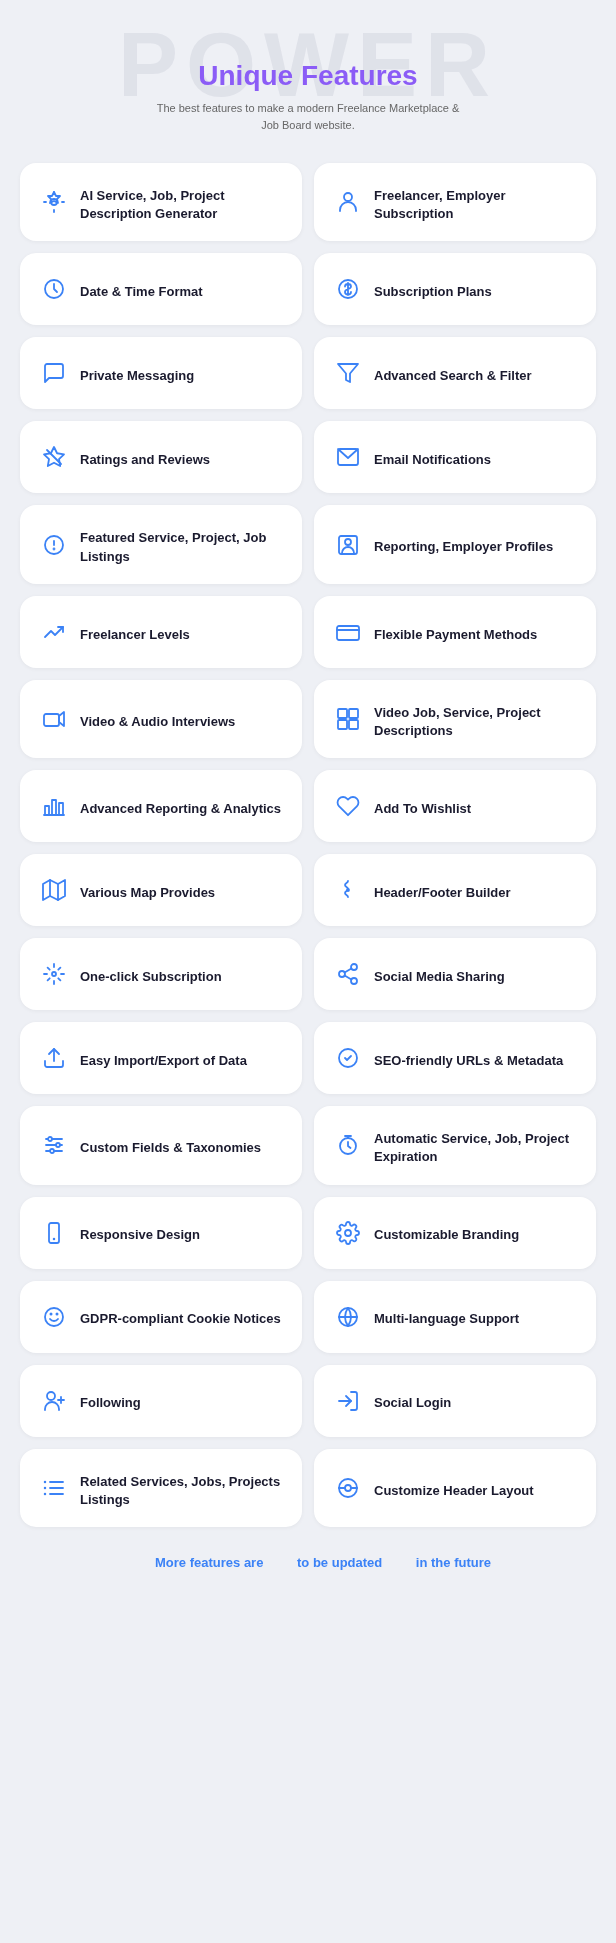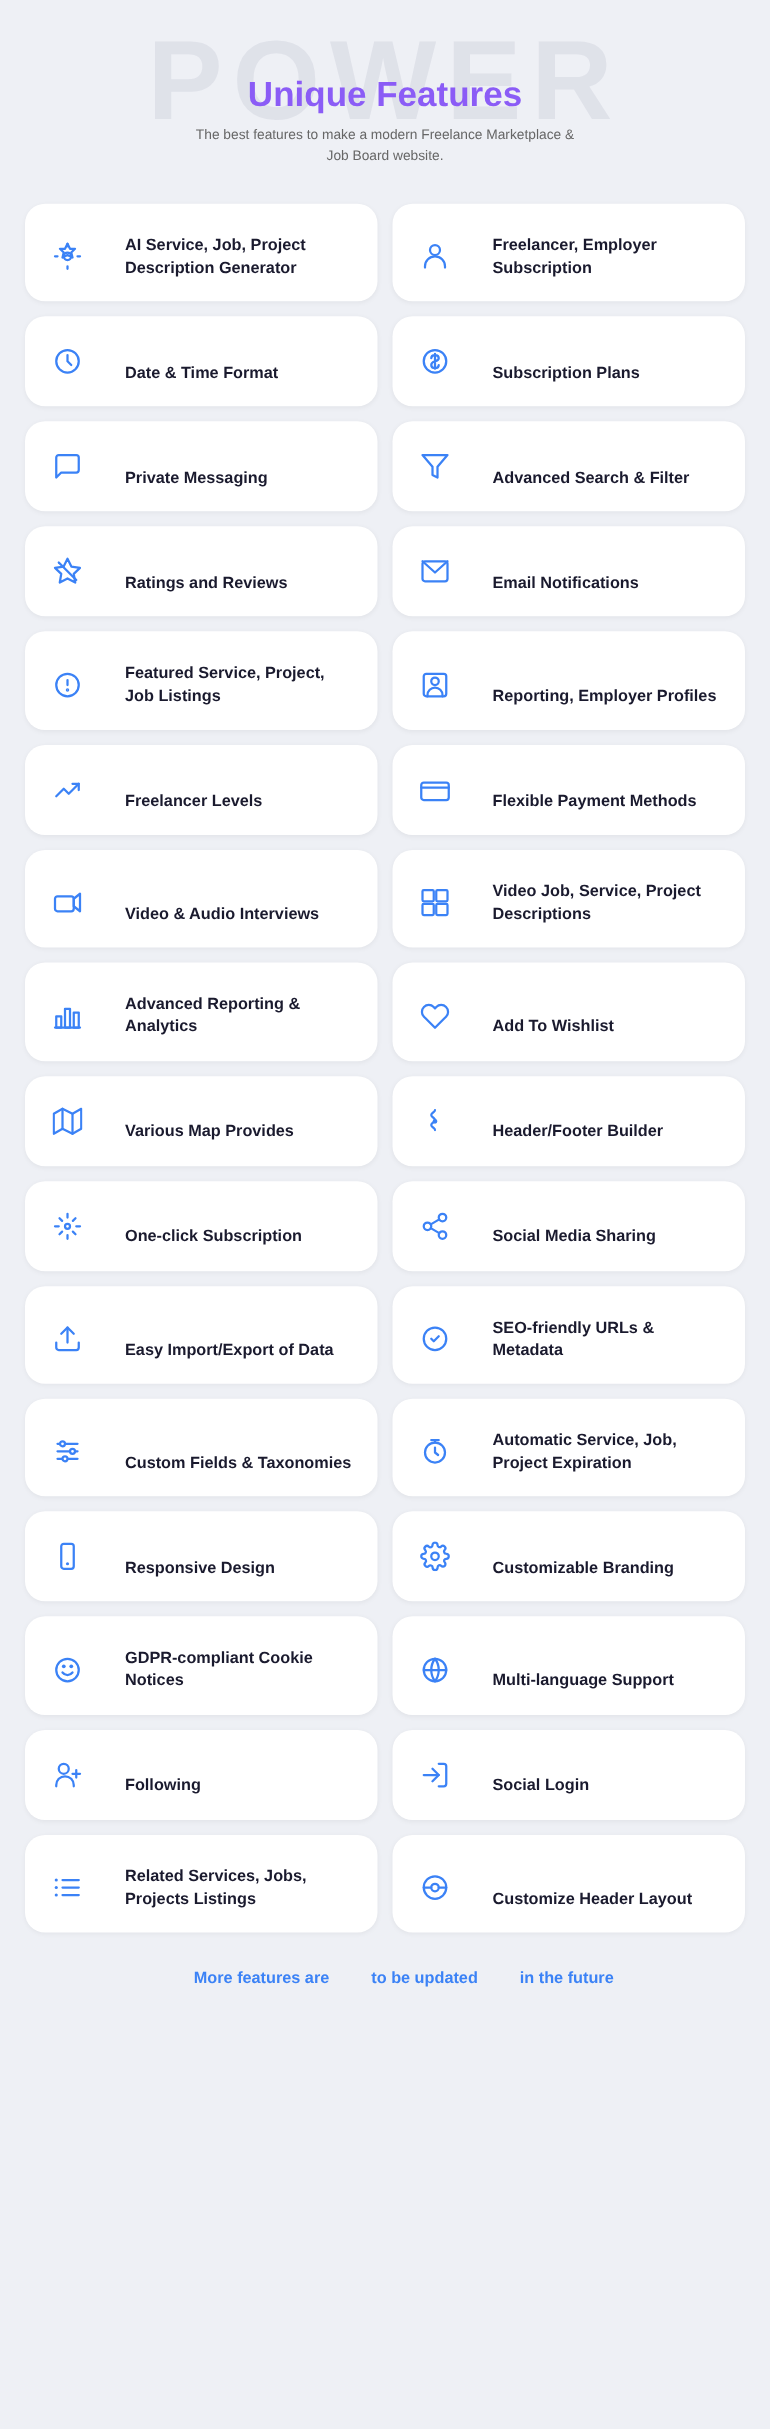--- a/index.html
+++ b/index.html
@@ -54,22 +54,22 @@
       display: grid;
       grid-template-columns: 1fr 1fr;
       gap: 12px;
       margin-top: 20px;
     }
     .card {
       background: #fff;
       border-radius: 16px;
       padding: 18px 16px;
       display: flex;
-      align-items: flex-end;
-      gap: 28px;
+      align-items: center;
+      gap: 8px;
       box-shadow: 0 1px 4px rgba(0,0,0,0.05);
     }
     .icon-wrap {
       width: 36px;
       height: 36px;
       flex-shrink: 0;
       display: flex;
       align-items: center;
       justify-content: center;
     }

